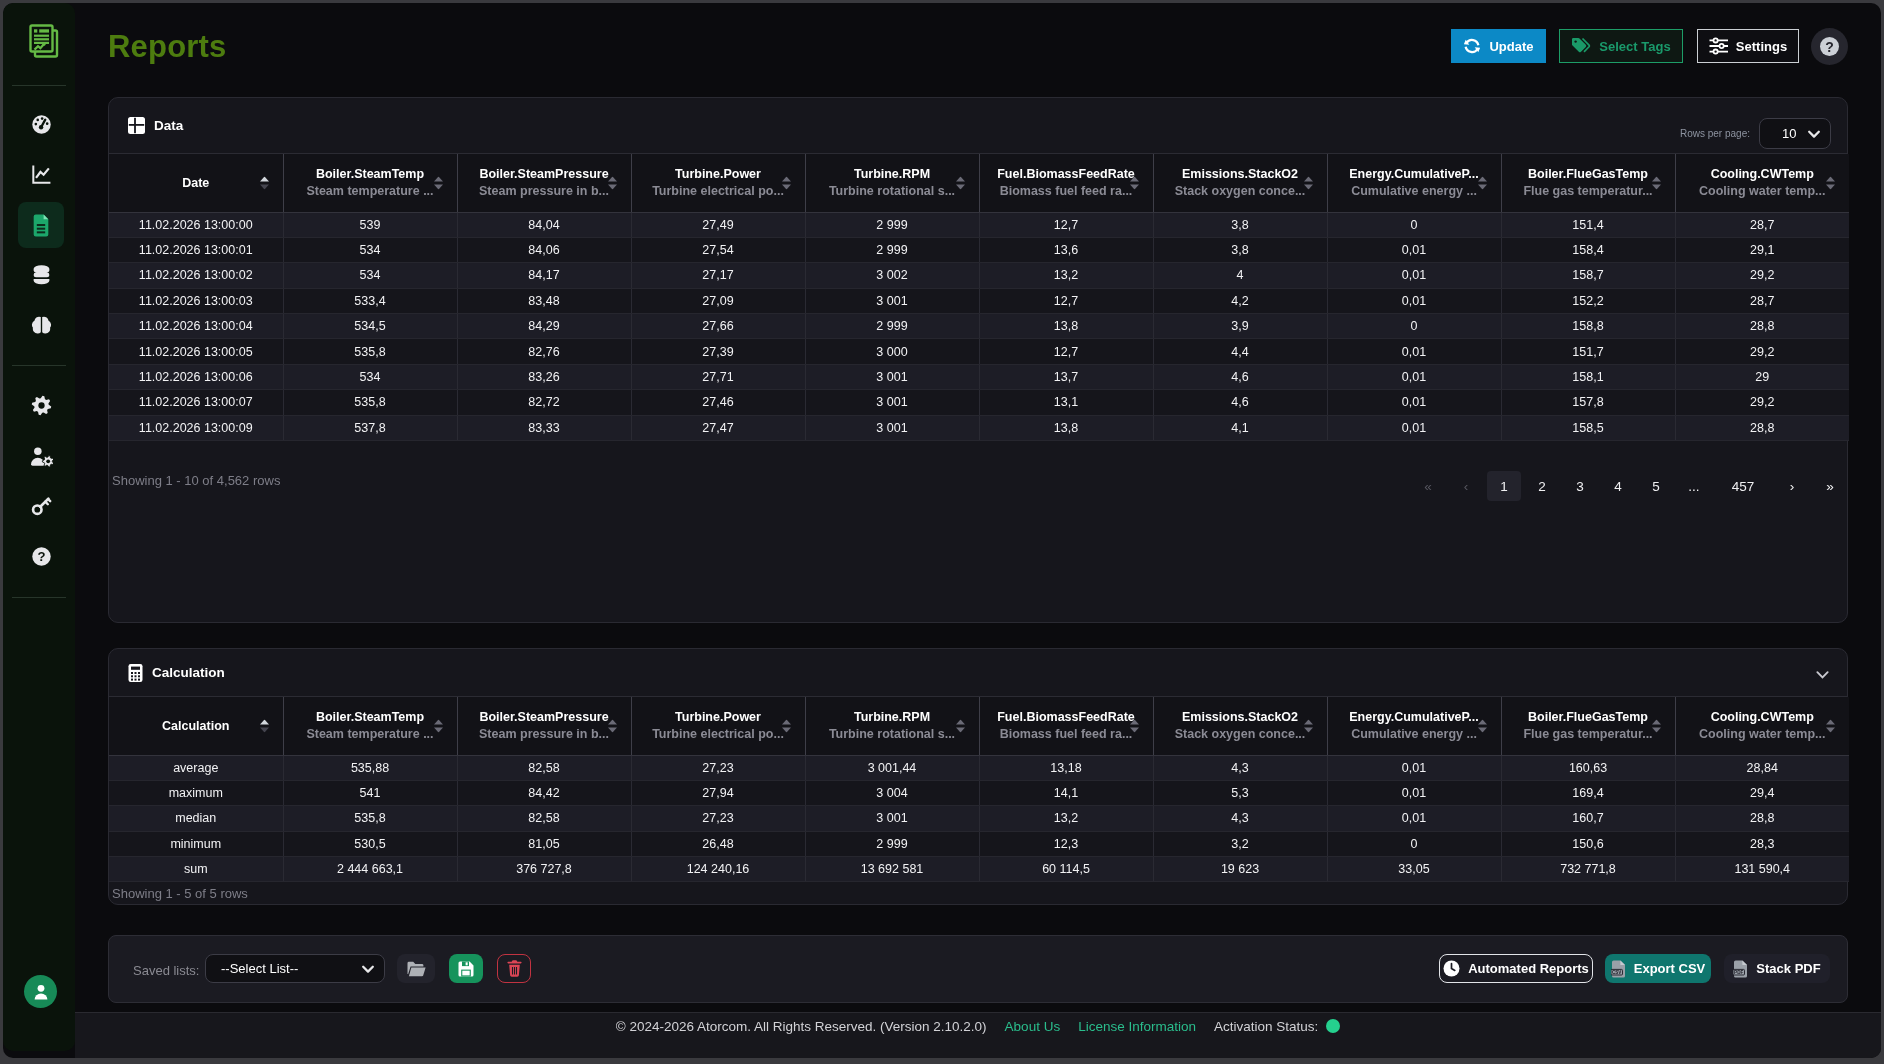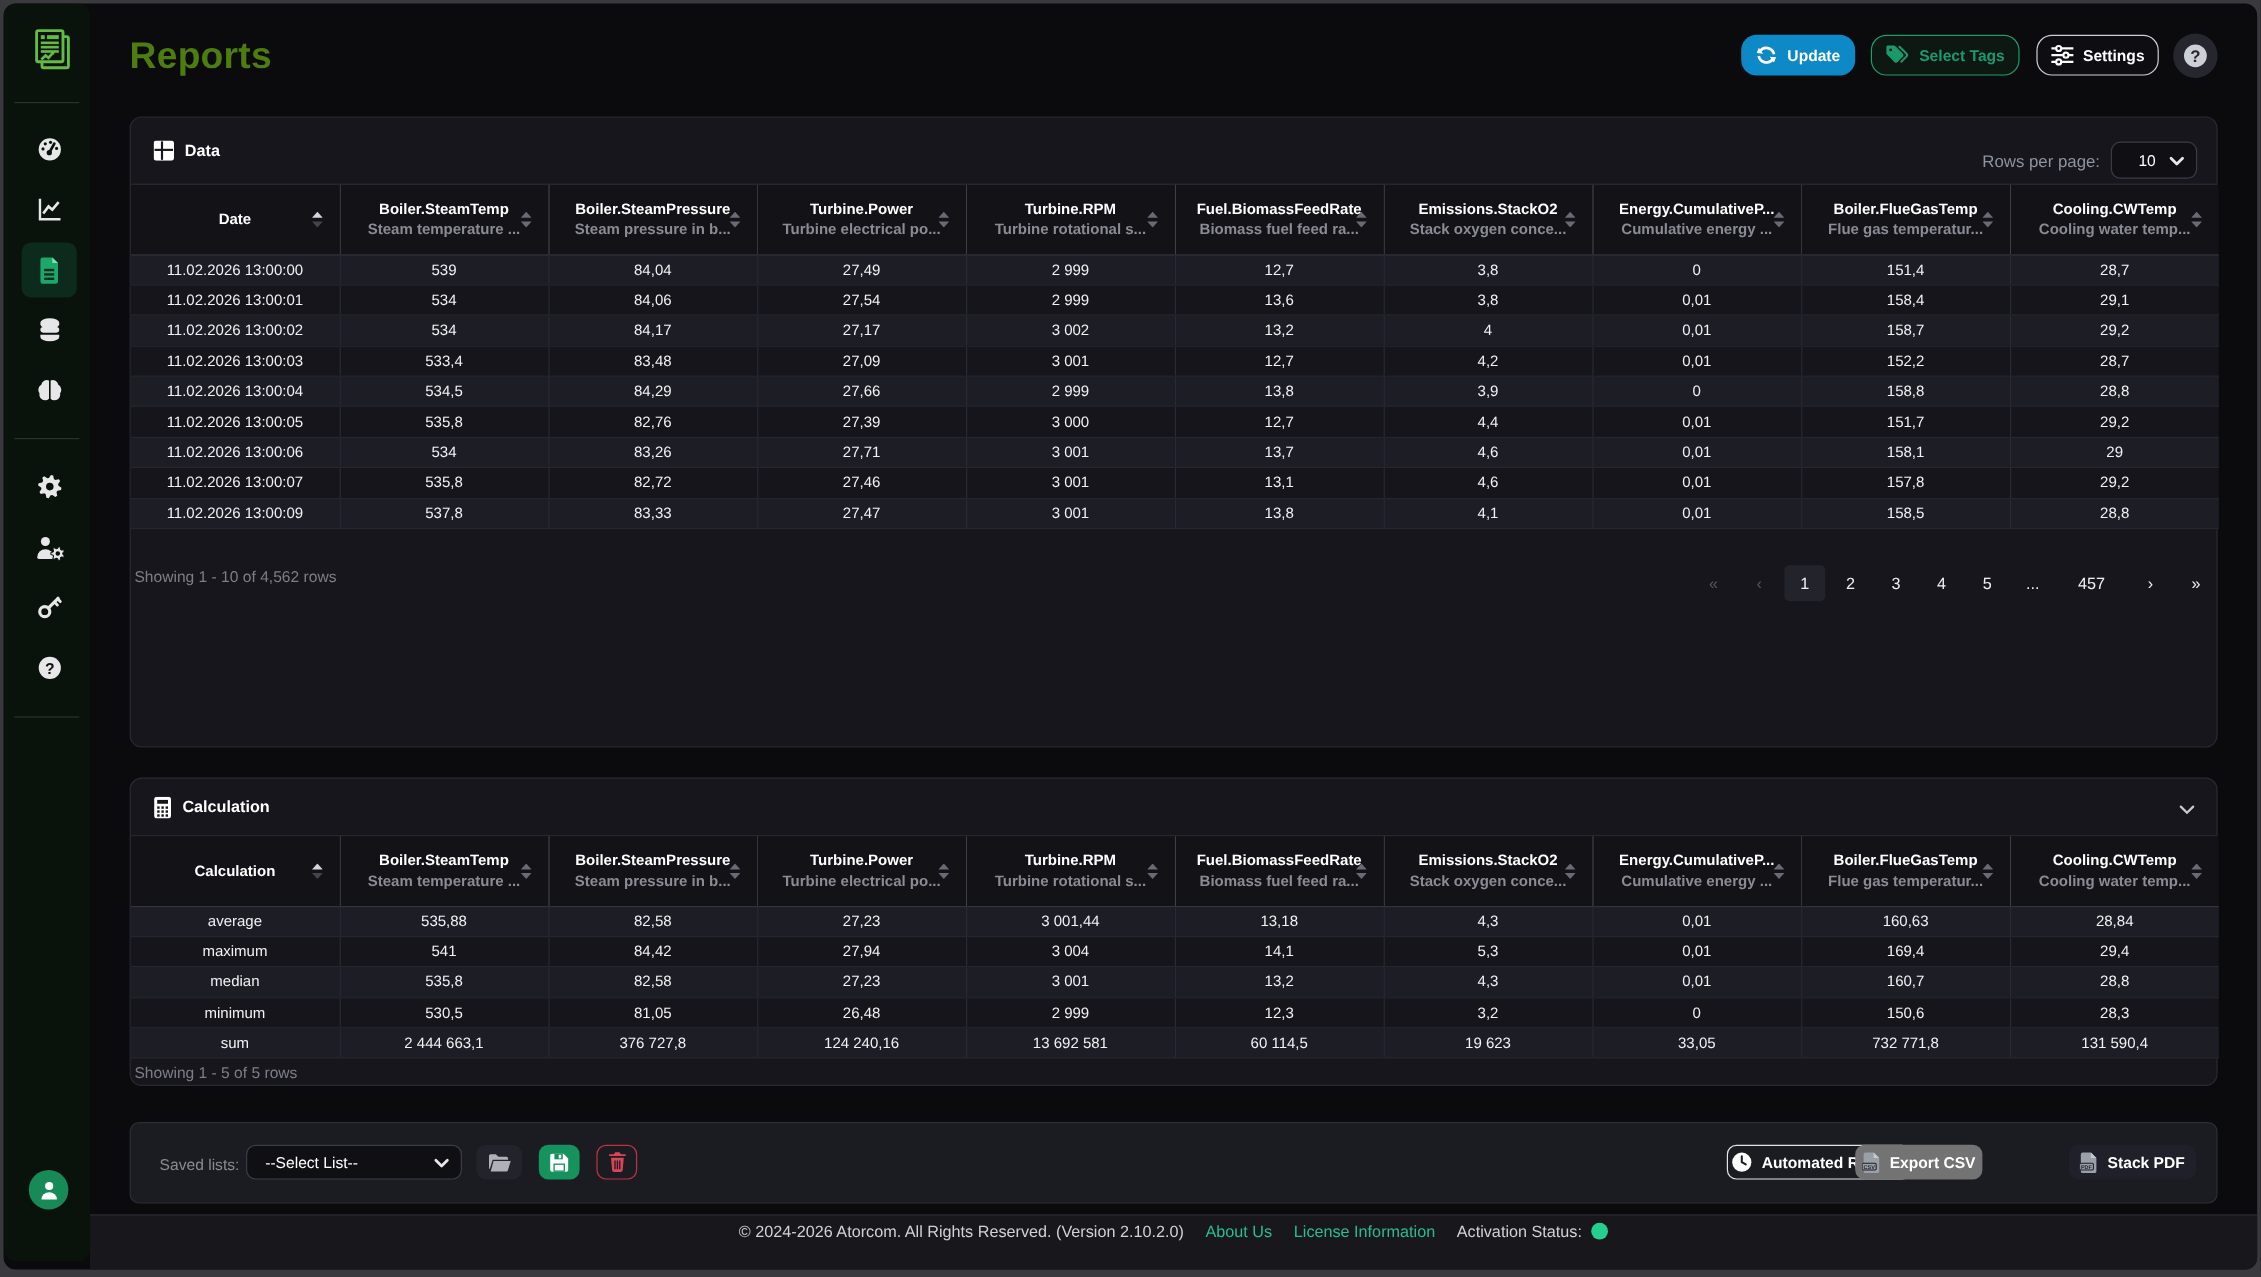--- a/index.html
+++ b/index.html
@@ -4,33 +4,33 @@
 *{margin:0;padding:0;box-sizing:border-box}
 html,body{width:1884px;height:1064px;overflow:hidden}
 body{background:#3a3a3e;font-family:"Liberation Sans",sans-serif;position:relative}
 .app{position:absolute;left:3px;top:3px;width:1878px;height:1055px;background:#0b0b0e;border-radius:10px;overflow:hidden}
 .sidebar{position:absolute;left:0;top:0;width:72px;height:1048px;background:#0a130b;border-radius:10px}
 .sb-item{position:absolute;left:2px;width:72px;display:flex;justify-content:center}
 .sb-div{position:absolute;left:9px;width:54px;height:1px;background:#27352a}
 .sb-active{position:absolute;left:15px;top:199px;width:46px;height:46px;border-radius:8px;background:#0d2b1c;display:flex;align-items:center;justify-content:center}
 .avatar{position:absolute;left:21px;top:972px;width:33px;height:33px;border-radius:50%;background:#178a57;display:flex;align-items:center;justify-content:center}
 .h1{position:absolute;left:105px;top:26px;font-size:31px;font-weight:bold;color:#4d7c0f;letter-spacing:0.2px}
-.btn{position:absolute;top:26px;height:34px;border-radius:13px;display:flex;align-items:center;justify-content:center;gap:8px;font-size:13px;font-weight:bold;color:#fff;white-space:nowrap}
+.btn{position:absolute;top:26px;height:34px;border-radius:0;display:flex;align-items:center;justify-content:center;gap:8px;font-size:13px;font-weight:bold;color:#fff;white-space:nowrap}
 .btn-update{left:1448px;width:95px;background:#0c89c6}
 .btn-tags{left:1556px;width:124px;background:#0e1813;border:1px solid #1d9d67;color:#1a9a6b}
 .btn-settings{left:1694px;width:102px;background:#0e0e12;border:1px solid #ccd0d4}
 .btn-help{position:absolute;left:1808px;top:25px;width:37px;height:37px;border-radius:50%;background:#26262e;display:flex;align-items:center;justify-content:center}
 .card{position:absolute;left:105px;width:1740px;background:#16161c;border:1px solid #2a2a32;border-radius:10px}
 .card-data{top:94px;height:526px}
 .card-calc{top:645px;height:257px}
 .card-head{position:absolute;left:0;top:0;width:100%;border-bottom:1px solid #2b2b33;display:flex;align-items:center}
 .card-title{font-size:13.5px;font-weight:bold;color:#fff;margin-left:9px}
 .ch-icon{margin-left:19px;display:flex}
 .rpp{position:absolute;right:16px;top:20px;height:31px;display:flex;align-items:center;gap:9px}
-.rpp-label{font-size:14px;color:#8d93a0}
+.rpp-label{font-size:10px;color:#8d93a0}
 .selbox{position:relative;background:#101014;border:1px solid #3c3c46;border-radius:8px;color:#fff;display:flex;align-items:center}
 .rpp .selbox{width:72px;height:31px}
 .rpp .selbox span{font-size:13px;font-weight:normal;margin-left:22px}
 .selbox .chev{position:absolute;right:9px;top:50%;transform:translateY(-50%);display:flex}
 table.grid{border-collapse:collapse;table-layout:fixed;width:1740px;position:absolute;left:0}
 table.grid col{width:174px}
 table.grid th{height:58px;background:#121217;border-bottom:1px solid #33333c;position:relative;vertical-align:middle;padding:0}
 table.grid th + th{border-left:1px solid #3e3e48}
 .thw{display:flex;flex-direction:column;justify-content:center;align-items:center;height:100%;gap:3px}
 .tt{font-size:12.5px;font-weight:bold;color:#fff;white-space:nowrap}
@@ -51,21 +51,21 @@
 .toolbar{position:absolute;left:105px;top:932px;width:1740px;height:68px;background:#1b1b22;border:1px solid #2d2d35;border-radius:8px}
 .tb-label{position:absolute;left:24px;top:27px;font-size:13px;color:#8a8a92}
 .tb-sel{position:absolute;left:96px;top:18px;width:180px;height:29px}
 .tb-sel span{font-size:13px;font-weight:normal;margin-left:15px}
 .tbtn{position:absolute;top:18px;width:34px;height:29px;border-radius:8px;display:flex;align-items:center;justify-content:center}
 .tb-folder{left:288px;width:38px;background:#23232c}
 .tb-save{left:340px;background:#16935c}
 .tb-trash{left:388px;border:1px solid #c13341}
 .tb-right{position:absolute;top:18px;height:29px;border-radius:8px;display:flex;align-items:center;justify-content:center;gap:8px;font-size:13px;font-weight:bold;color:#fff;white-space:nowrap}
 .tb-auto{left:1330px;width:154px;border:1.5px solid #e2e4e8}
-.tb-csv{left:1437px;width:106px;background:#737373}
+.tb-csv{left:1496px;width:106px;background:#0f766e}
 .tb-pdf{left:1615px;width:106px;background:#20202a}
 .footer{position:absolute;left:72px;right:0;top:1009px;bottom:0;background:#17171c;border-top:1px solid #2a2a30;display:flex;align-items:center;justify-content:center;gap:18px;padding-bottom:19px}
 .footer .copy{font-size:13.5px;color:#d2d2d6}
 .footer .lnk{font-size:13.5px;color:#2abd8c}
 .footer .act{font-size:13.5px;color:#d2d2d6;display:flex;align-items:center;gap:8px}
 .dot{width:14px;height:14px;border-radius:50%;background:#25d08e;display:inline-block}
 
 </style></head><body>
 <div class="app">
 <div class="h1">Reports</div>

